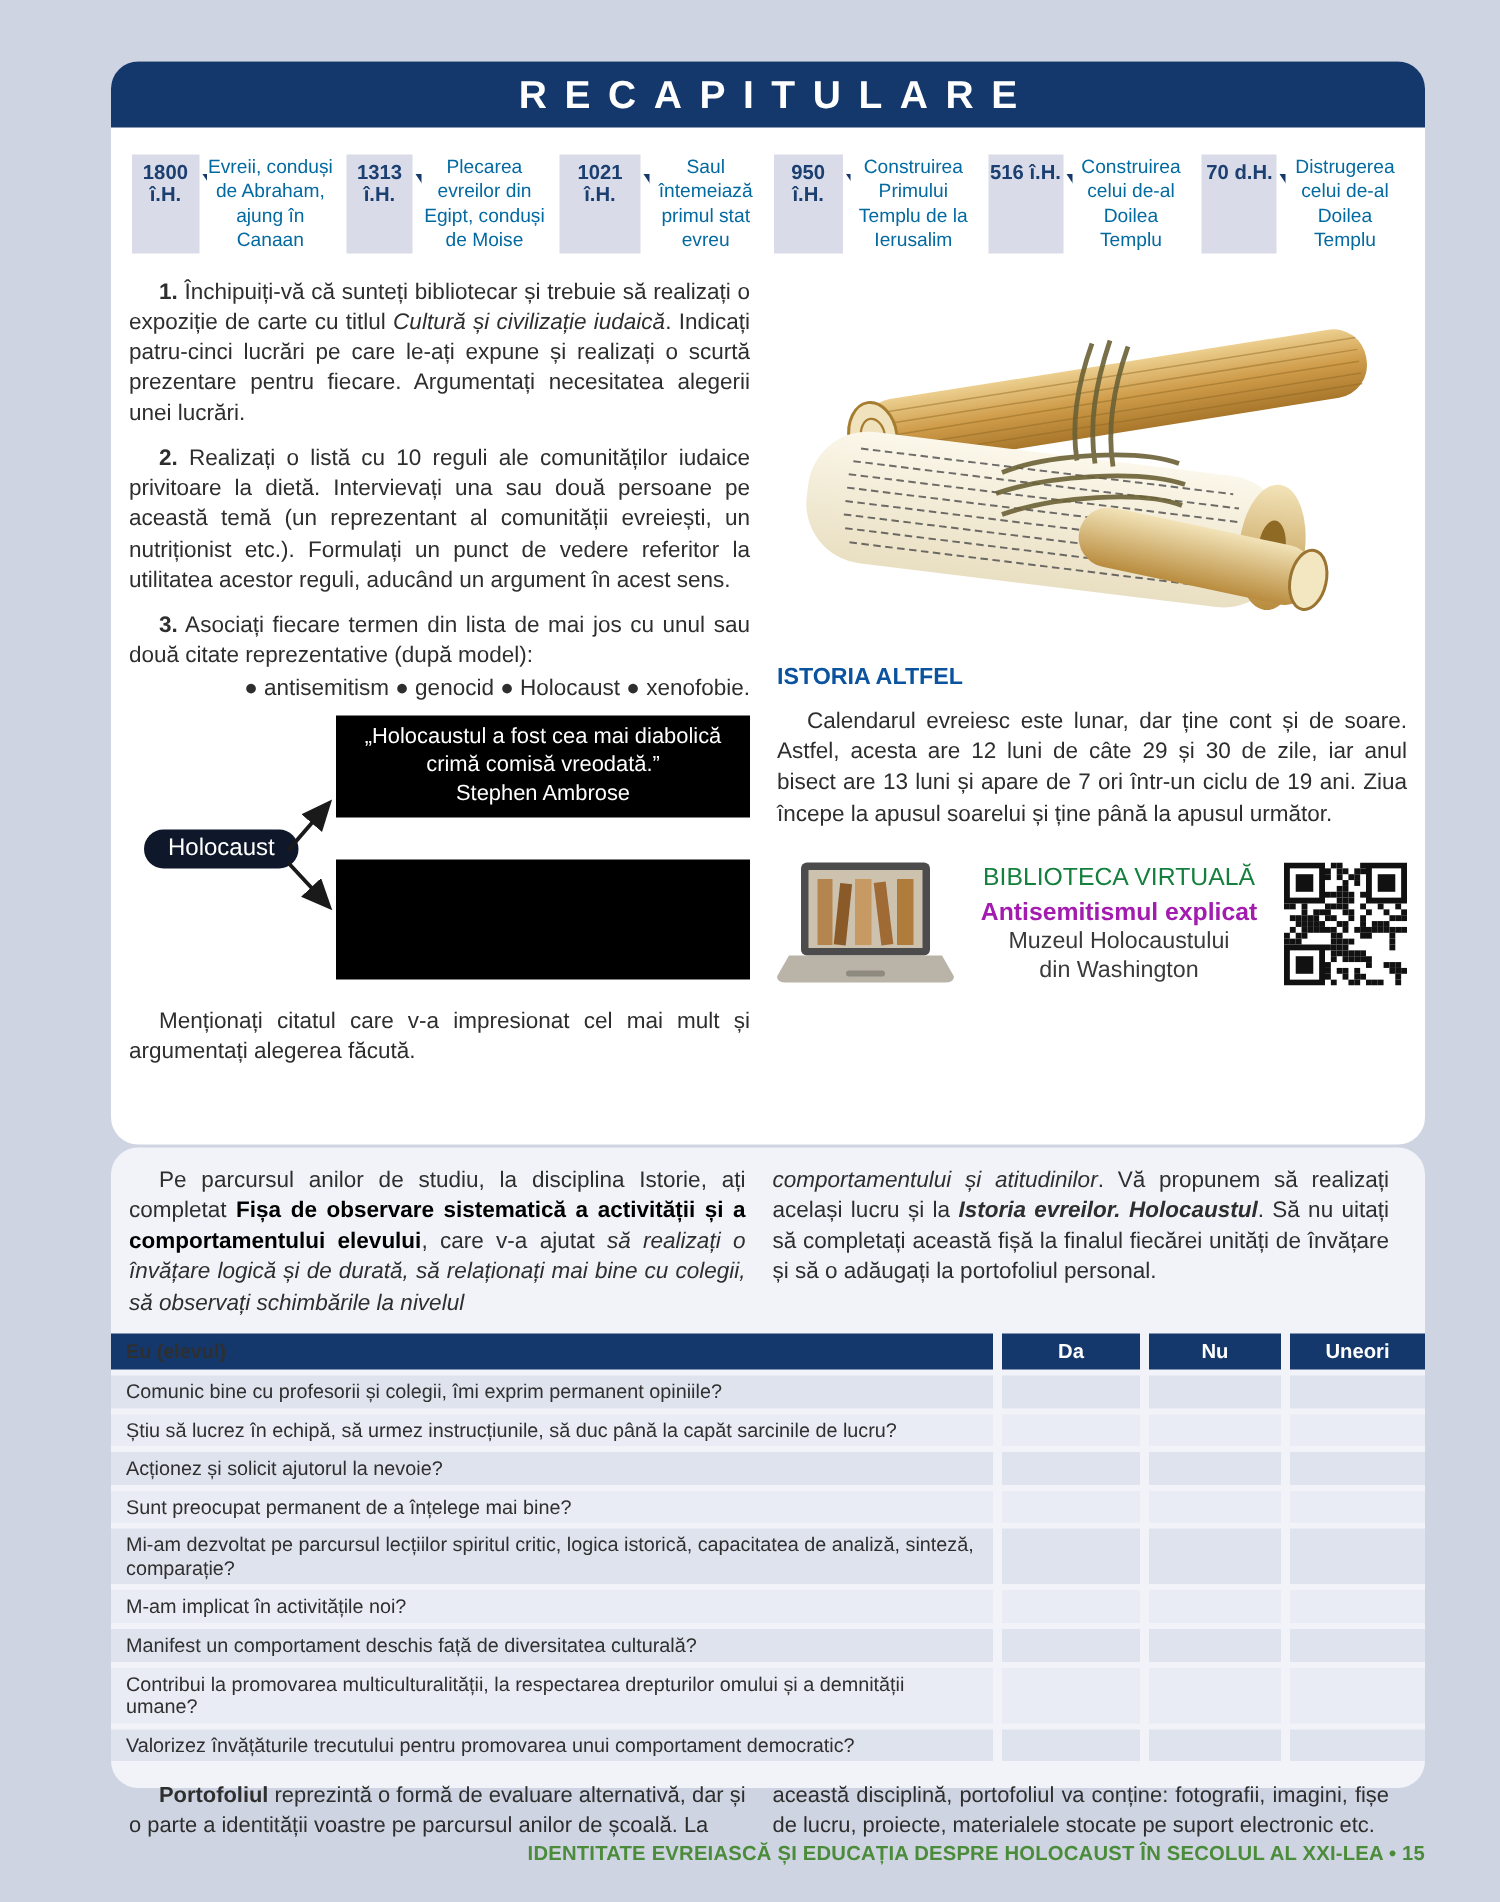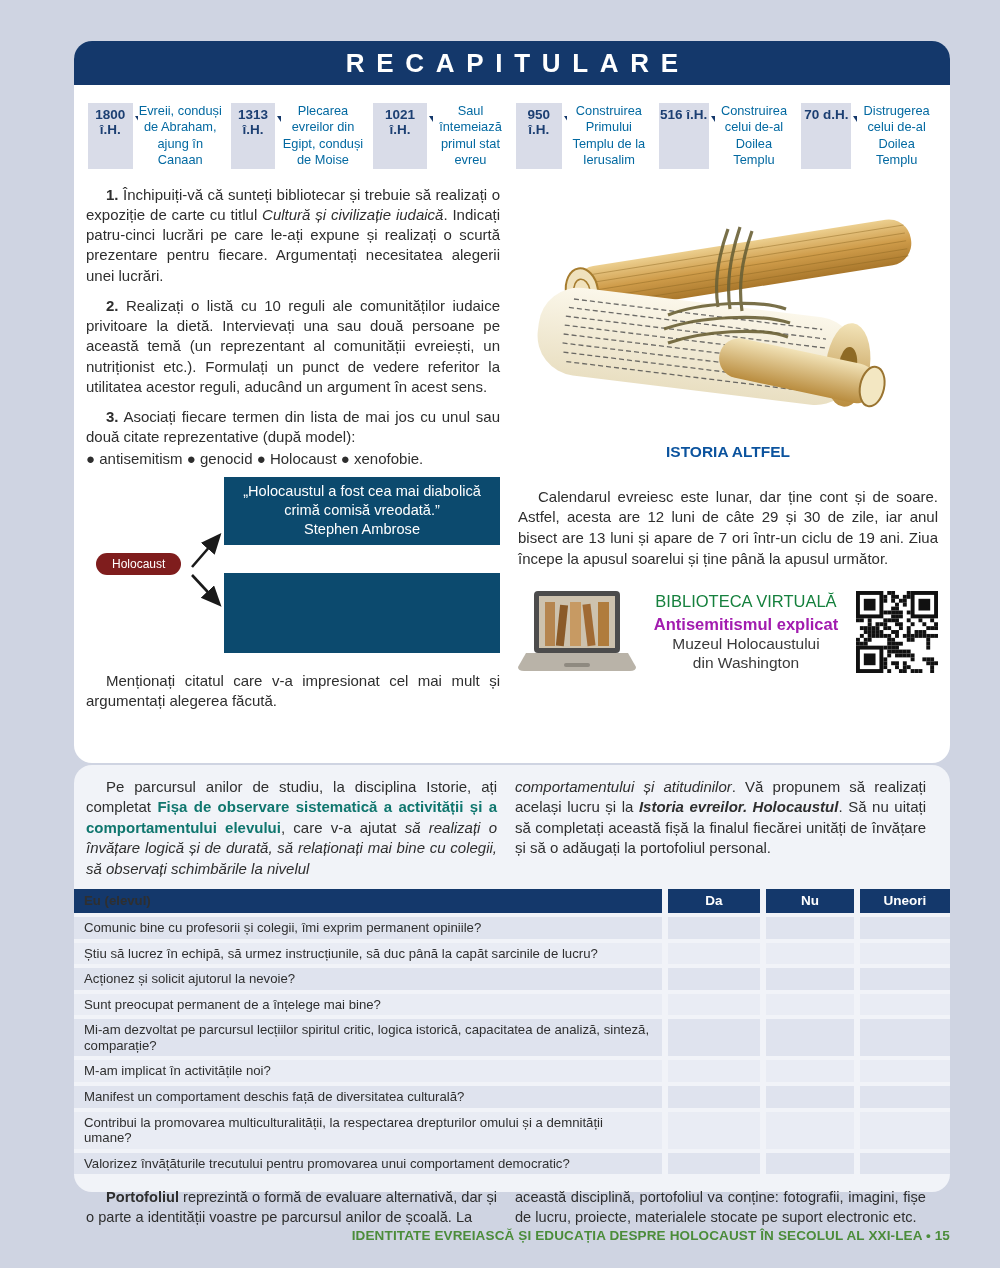--- a/index.html
+++ b/index.html
@@ -28,49 +28,49 @@
     font-size:13.5px;text-align:center;padding:4px 0;box-sizing:border-box;
   }
   .tl-arrow{margin:3px 0 4px 0;display:block;}
   .tl-label{font-size:12.8px;color:#0369a1;text-align:center;line-height:1.28;}
   
   .cols{display:flex;gap:18px;padding:10px 12px 0 12px;}
   .colL{width:418px;}
   .colR{width:420px;}
   p.task{margin:0 0 10px 0;font-size:15px;line-height:1.35;text-align:justify;text-indent:20px;}
   p.task .num{font-weight:700;}
-  .terms-line{font-size:15px;margin:2px 0 0 0;}
+  .terms-line{font-size:15px;margin:2px 0 0 0;text-align:right;}
   
   .diagram{position:relative;height:182px;margin-top:10px;}
   .holo-label{
-    position:absolute;left:10px;top:76px;background:#7f1d1d;color:#fff;
-    font-size:12px;padding:4px 16px;border-radius:13px;
+    position:absolute;left:10px;top:76px;background:#0f172a;color:#fff;
+    font-size:16px;padding:4px 16px;border-radius:13px;
   }
   .diag-arrows{position:absolute;left:104px;top:28px;}
-  .qbox{position:absolute;left:138px;width:276px;background:#0c4a6e;color:#fff;box-sizing:border-box;}
+  .qbox{position:absolute;left:138px;width:276px;background:#000000;color:#fff;box-sizing:border-box;}
   .qbox1{top:0;height:68px;display:flex;flex-direction:column;justify-content:center;padding:4px 10px;}
   .qbox1 .qt{font-size:14.6px;text-align:center;line-height:1.3;}
   .qbox2{top:96px;height:80px;}
   p.mention{margin:12px 0 0 0;font-size:15px;line-height:1.35;text-align:justify;text-indent:20px;}
   
   .scrolls{display:block;margin:2px auto 0 auto;}
   .sec-title{
-    text-align:center;font-weight:700;font-size:15.5px;color:#0b539e;margin:6px 0 26px 0;
+    text-align:left;font-weight:700;font-size:15.5px;color:#0b539e;margin:6px 0 10px 0;
   }
   p.calendar{margin:0;font-size:15px;line-height:1.38;text-align:justify;text-indent:20px;}
   .bibli{display:flex;align-items:center;gap:10px;margin-top:20px;}
   .bibli-text{flex:1;text-align:center;}
   .bibli-title{color:#15803d;font-weight:400;font-size:16.5px;margin:0 0 4px 0;}
   .bibli-sub{color:#a21caf;font-weight:700;font-size:16.5px;margin:0;}
   .bibli-line{color:#3a3a3a;font-size:15.5px;line-height:1.25;margin:0;}
   
   .obs{display:flex;gap:18px;padding:12px 12px 0 12px;}
   .obs .oc{width:411px;font-size:15px;line-height:1.36;text-align:justify;}
   .obs .first{text-indent:20px;}
-  .b-navy{font-weight:700;color:#0f766e;}
+  .b-navy{font-weight:700;color:#000000;}
   .it{font-style:italic;}
   .bi{font-style:italic;font-weight:700;}
   .b{font-weight:700;}
   
   .tbl{margin:10px 0 0 0;}
   .trow{display:flex;margin-bottom:4px;}
   .thead .cell{background:#14386b;color:#fff;font-weight:700;font-size:13.5px;}
   .cell{box-sizing:border-box;}
   .cell.q{flex:1;padding:3px 10px;font-size:13.2px;color:#2f2f2f;line-height:1.18;
           display:flex;align-items:center;text-align:left;}

